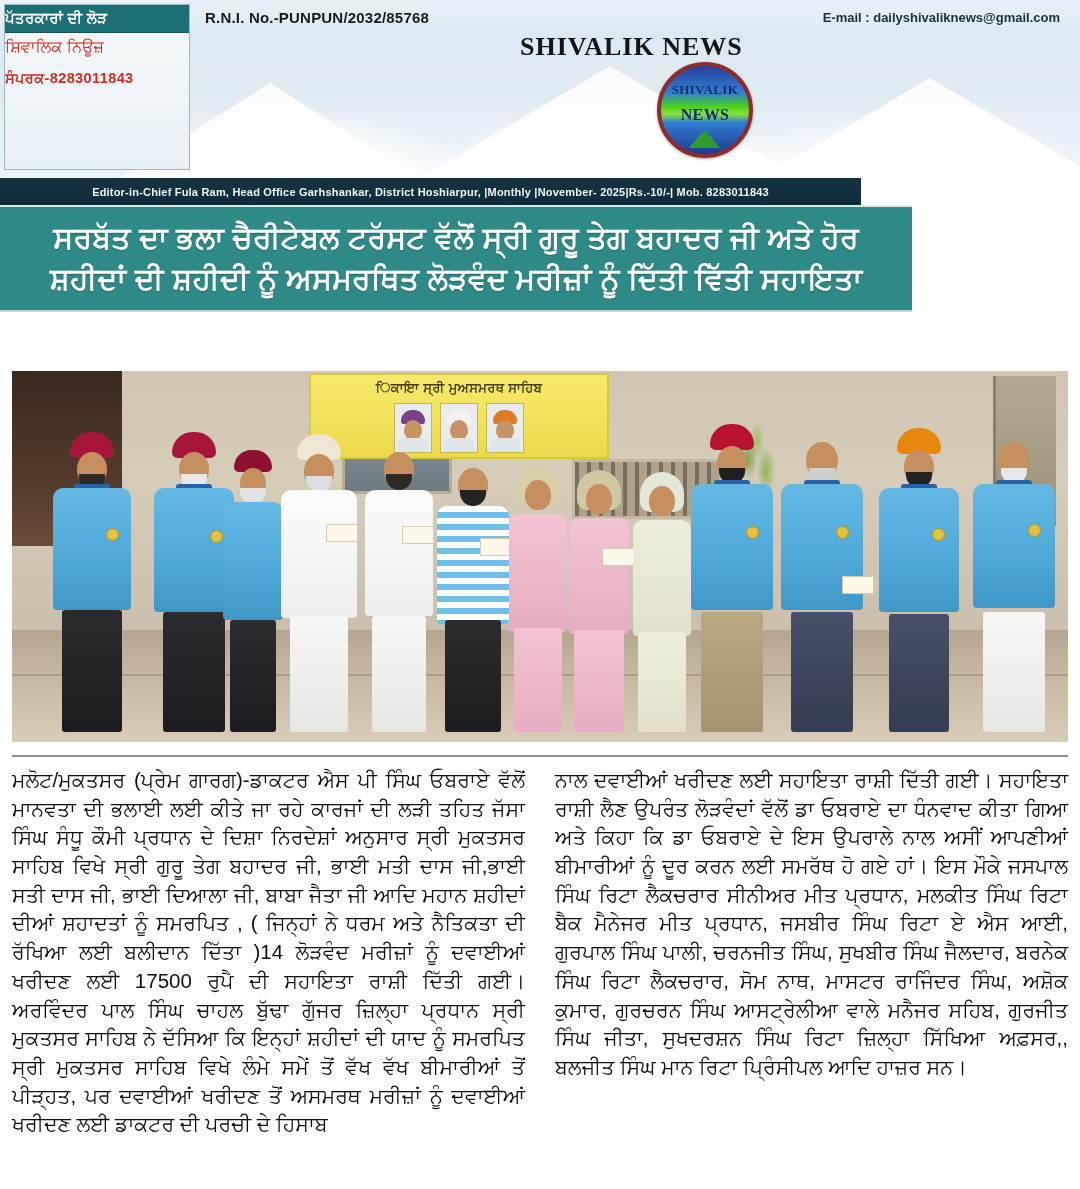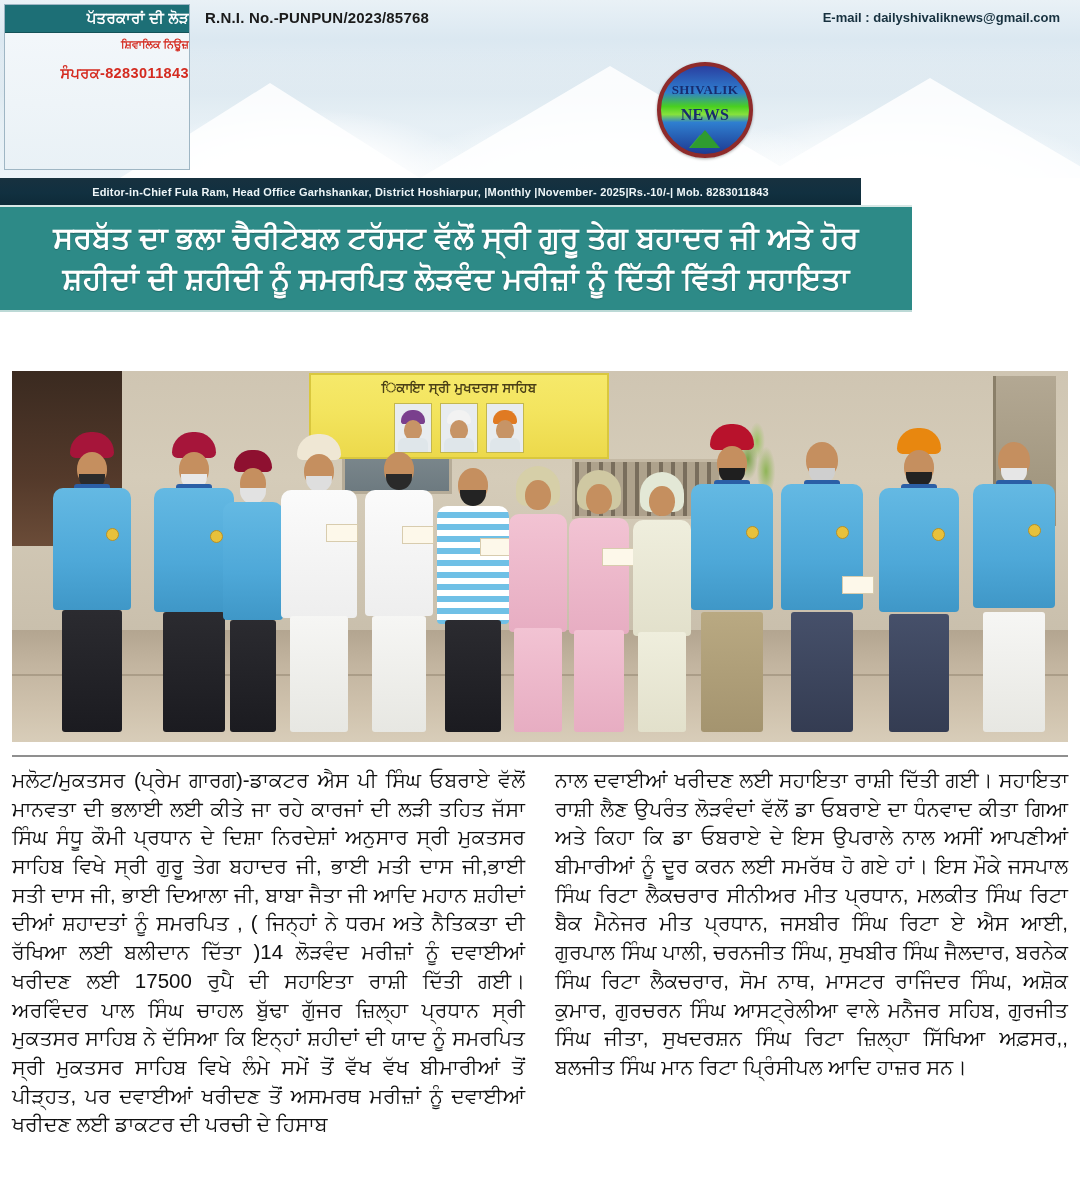--- a/index.html
+++ b/index.html
@@ -45,29 +45,29 @@
   .email{
     position:absolute;right:20px;top:10px;
     font-size:13px;font-weight:bold;color:#17313f;white-space:nowrap;z-index:6;
   }
 
   
   .infobox{
     position:absolute;left:4px;top:4px;width:186px;height:166px;
     background:linear-gradient(180deg,#f4f8fb 0%,#eef4f8 60%,#e9f1f6 100%);
     border:1px solid #9fb6c4;z-index:8;box-sizing:border-box;
-    text-align:right;overflow:hidden;
+    text-align:left;overflow:hidden;
   }
   .infobox-head{
     background:#1d6f76;color:#ffffff;font-weight:bold;font-size:15px;
     padding:4px 0 5px;letter-spacing:.3px;
     border-bottom:1px solid #145258;
   }
   .infobox-title{
-    color:#d42b20;font-weight:bold;font-size:11px;margin:5px 0 14px;
+    color:#d42b20;font-weight:normal;font-size:16px;margin:5px 0 14px;
   }
   .infobox-body{
     color:#16232b;font-size:14px;line-height:1.22;padding:0 5px;font-weight:500;
   }
   .infobox-contact{
     color:#d42b20;font-weight:bold;font-size:14.5px;margin-top:3px;letter-spacing:.4px;
   }
 
   
   .logotype{
@@ -284,59 +284,60 @@
 
 <div class="page">
 
   <div class="masthead">
     <div class="mountains">
       <div class="mountain-peak mp1"></div>
       <div class="mountain-peak mp2"></div>
       <div class="mountain-peak mp3"></div>
     </div>
 
-    <div class="rni">R.N.I. No.-PUNPUN/2023/85768</div>
+    <div class="rni">R.N.I. No.-PUNPUN/2032/85768</div>
     <div class="email">E-mail : dailyshivaliknews@gmail.com</div>
 
     <div class="infobox">
       <div class="infobox-head">ਪੱਤਰਕਾਰਾਂ ਦੀ ਲੋੜ</div>
       <div class="infobox-title">ਸ਼ਿਵਾਲਿਕ ਨਿਊਜ਼</div>
       <div class="infobox-contact">ਸੰਪਰਕ-8283011843</div>
     </div>
 
 
+    <div class="shivalik-news-en">SHIVALIK  NEWS</div>
 
     <div class="logo-emblem">
       <div class="lg-top">SHIVALIK</div>
       <div class="lg-bot">NEWS</div>
       <div class="lg-hill2"></div>
       <div class="lg-hill"></div>
     </div>
   </div>
 
   <div class="editorbar">
     <span>Editor-in-Chief Fula Ram, Head Office Garhshankar, District Hoshiarpur, |Monthly |November- 2025|Rs.-10/-| Mob. 8283011843</span>
   </div>
 
   <div class="headline">
     <div class="headline-line">ਸਰਬੱਤ ਦਾ ਭਲਾ ਚੈਰੀਟੇਬਲ ਟਰੱਸਟ ਵੱਲੋਂ ਸ੍ਰੀ ਗੁਰੂ ਤੇਗ ਬਹਾਦਰ ਜੀ ਅਤੇ ਹੋਰ</div>
-    <div class="headline-line">ਸ਼ਹੀਦਾਂ  ਦੀ ਸ਼ਹੀਦੀ ਨੂੰ ਸਮਰਪਿਤ ਲੋੜਵੰਦ ਮਰੀਜ਼ਾਂ ਨੂੰ ਦਿੱਤੀ ਵਿੱਤੀ ਸਹਾਇਤਾ</div>
+    <div class="headline-line">ਸ਼ਹੀਦਾਂ  ਦੀ ਸ਼ਹੀਦੀ ਨੂੰ ਅਸਮਰਥਿਤ ਲੋੜਵੰਦ ਮਰੀਜ਼ਾਂ ਨੂੰ ਦਿੱਤੀ ਵਿੱਤੀ ਸਹਾਇਤਾ</div>
   </div>
 
   <div class="photo-wrap">
     <div class="photo">
       <div class="wall"></div>
       <div class="wall-dark"></div>
       <div class="wall-window"></div>
       <div class="wall-grid"></div>
       <div class="wall-door"></div>
       <div class="tree"></div>
 
       <div class="banner">
-        <div class="banner-title">ਿਕਾਇਾ ਸ੍ਰੀ ਮੁਖਦਰਸ ਸਾਹਿਬ</div>
+        <div class="banner-title">ਿਕਾਇਾ ਸ੍ਰੀ ਮੁਅਸਮਰਥ ਸਾਹਿਬ</div>
         <div class="banner-portraits">
           <div class="portrait">
             <div class="turban t-purple"></div>
             <div class="face"></div>
             <div class="body"></div>
           </div>
           <div class="portrait">
             <div class="turban t-white"></div>
             <div class="face"></div>
             <div class="body"></div>

